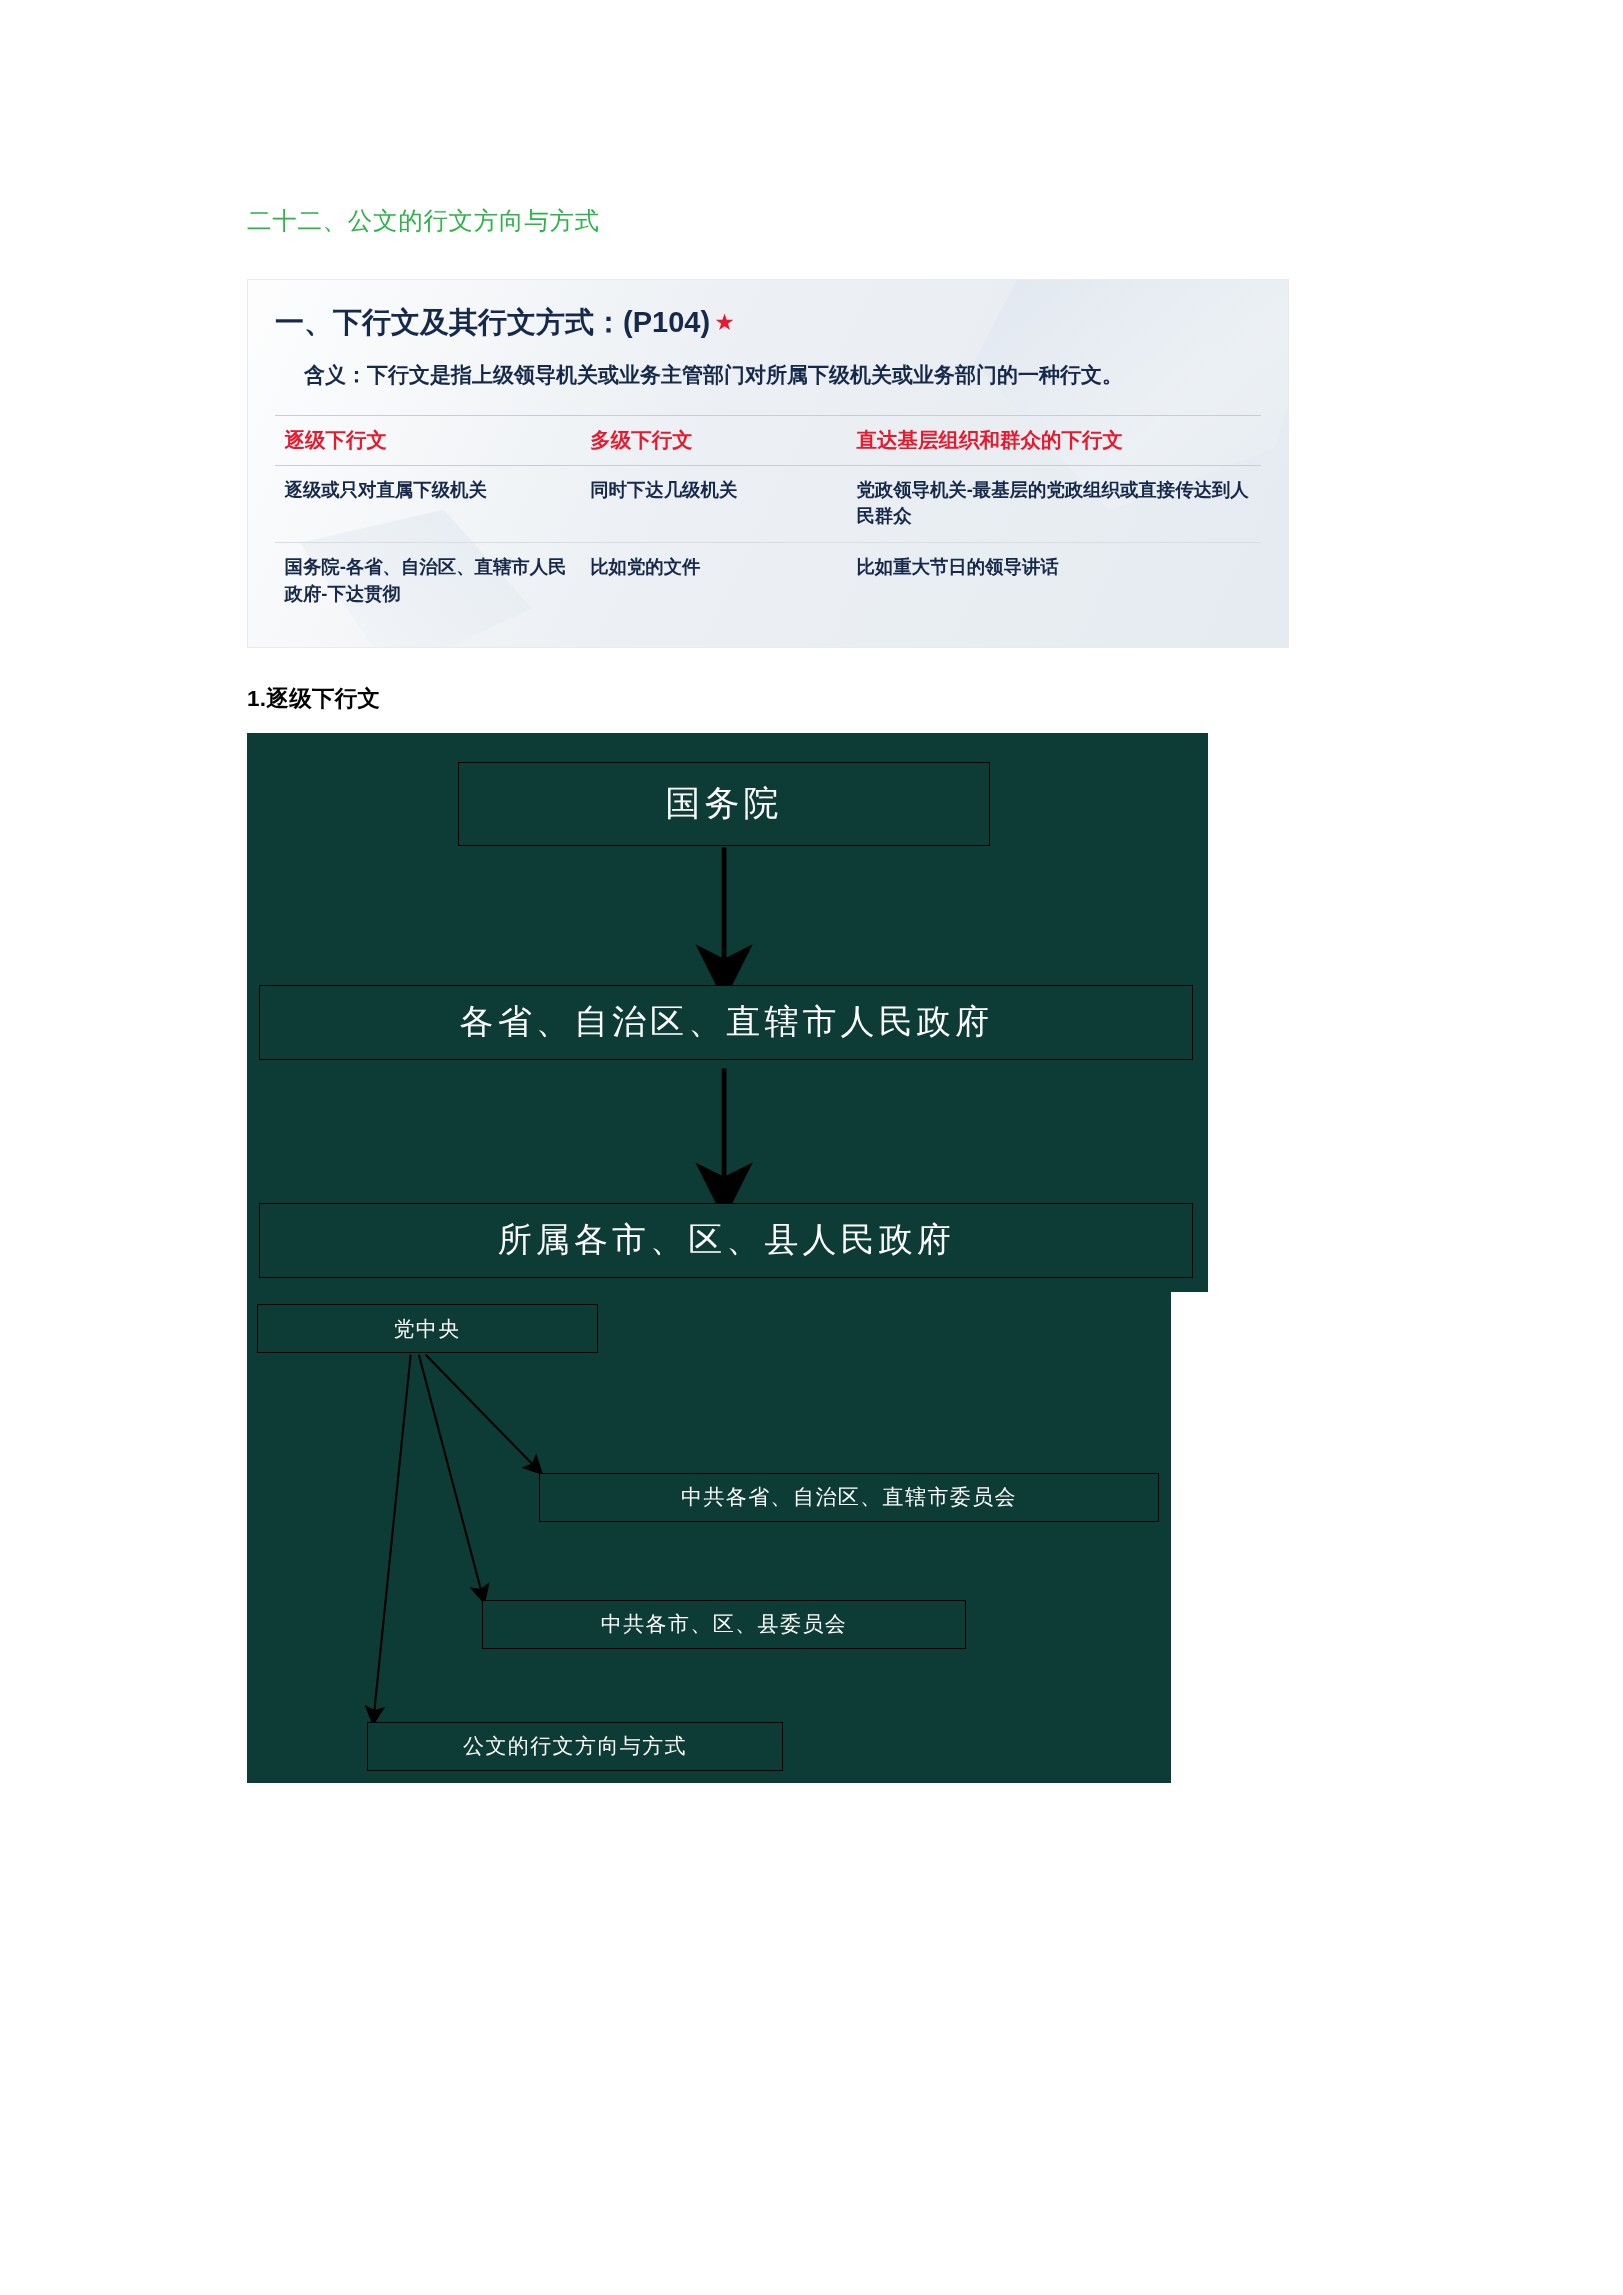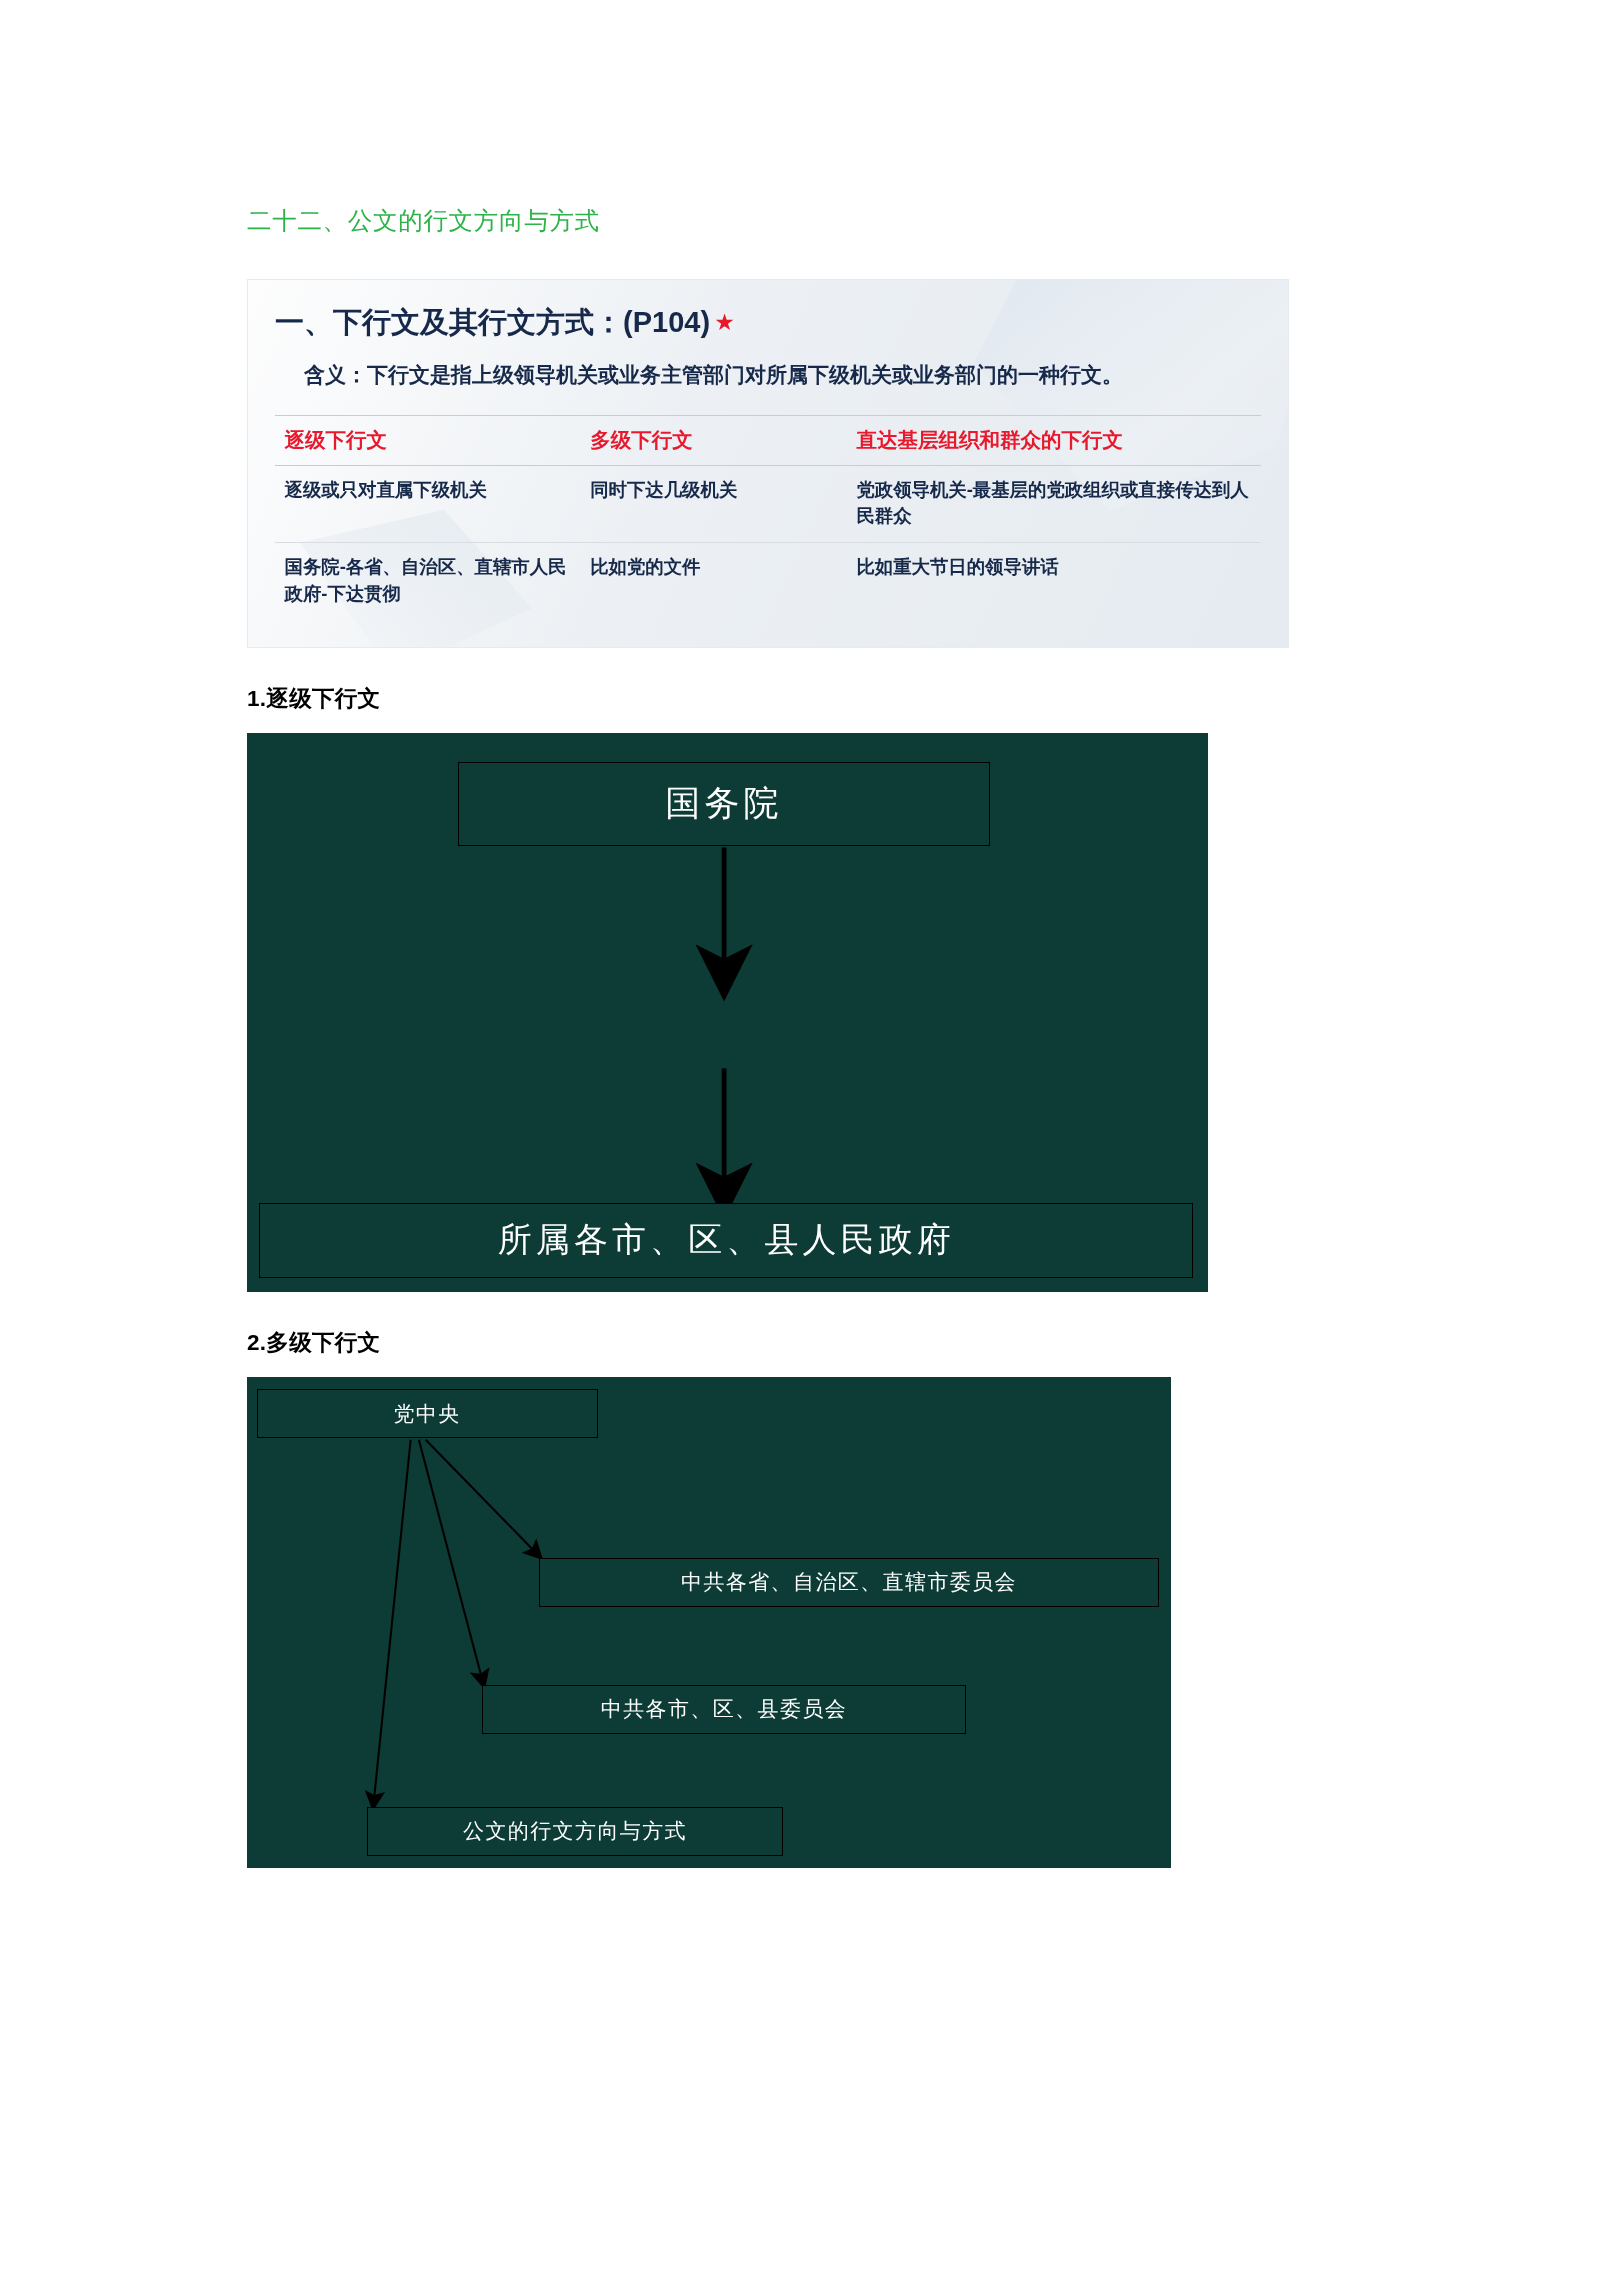--- a/index.html
+++ b/index.html
@@ -249,24 +249,24 @@
       <svg class="arrow-svg" viewBox="0 0 1410 820" preserveAspectRatio="none">
         <defs>
           <marker id="ah1" markerWidth="14" markerHeight="14" refX="7" refY="7" orient="auto">
             <path d="M1,1 L13,7 L1,13 L4,7 Z" fill="#000000"></path>
           </marker>
         </defs>
         <line x1="700" y1="168" x2="700" y2="352" stroke="#000000" stroke-width="7" marker-end="url(#ah1)"></line>
         <line x1="700" y1="492" x2="700" y2="672" stroke="#000000" stroke-width="7" marker-end="url(#ah1)"></line>
       </svg>
       <div class="node n1">国务院</div>
+      <div class="node n2">各省、自治区、直辖市人民政府</div>
       <div class="node n3">所属各市、区、县人民政府</div>
     </div>
 
-    <h3 class="sub-heading">2.多级下行文</h3>
 
     <div class="diagram d2">
       <svg class="arrow-svg" viewBox="0 0 1355 720" preserveAspectRatio="none">
         <defs>
           <marker id="ah2" markerWidth="12" markerHeight="12" refX="6" refY="6" orient="auto">
             <path d="M1,1 L11,6 L1,11 L3,6 Z" fill="#000000"></path>
           </marker>
         </defs>
         <line x1="262" y1="92" x2="424" y2="258" stroke="#000000" stroke-width="3" marker-end="url(#ah2)"></line>
         <line x1="252" y1="92" x2="345" y2="444" stroke="#000000" stroke-width="3" marker-end="url(#ah2)"></line>

